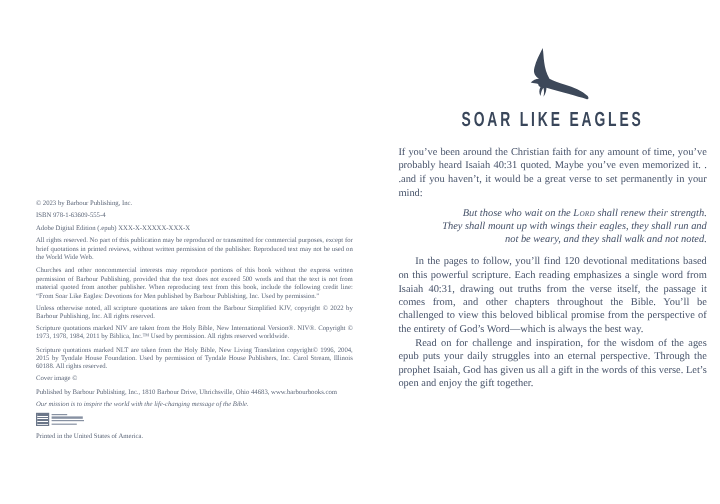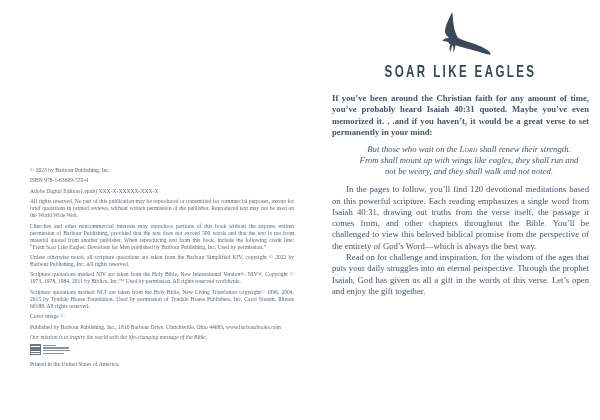--- a/index.html
+++ b/index.html
@@ -24,35 +24,35 @@
   }
   .logo-lines { display:flex; flex-direction:column; gap:1.1px; padding-top:0.5px; }
   .logo-line { height:1.5px; background:#8791a2; }
   .logo-line.l1 { width:13px; }
   .logo-line.l2 { width:26px; }
   .logo-line.l3 { width:27px; }
   .logo-line.l4 { width:21px; }
   .printed { margin-top:6px !important; }
 
   
-  .page-right { position:absolute; left:332px; top:4px; width:257px; color:#47536a; }
+  .page-right { position:absolute; left:332px; top:32px; width:257px; color:#47536a; }
   .eagle { display:block; margin:8px auto 0 auto; width:64px; height:45px; }
   .chapter-title {
     margin:5px 0 0 0; text-align:center;
     font-family:"Liberation Sans", sans-serif; font-weight:700;
     font-size:17px; letter-spacing:3.5px; color:#39465a;
     transform:scaleX(0.68); transform-origin:center;
     white-space:nowrap;
   }
   .body-text { margin-top:11px; font-size:8.7px; line-height:11.3px; text-align:justify; }
   .body-text p { margin:0; text-indent:14px; }
-  .body-text p.no-indent { text-indent:0;font-weight:bold; }
+  .body-text p.no-indent { text-indent:0; }
   .quote {
     font-style:italic; margin:5.5px 0 7px 0; padding-left:17px;
-    text-align:center; line-height:11.2px;
+    text-align:right; line-height:11.2px;
   }
   .lord { font-variant:small-caps; letter-spacing:0.2px; }
 </style>
 </head>
 <body>
 
 <div class="spread">
 
   <div class="page-left">
     <div id="colophon">
@@ -99,21 +99,21 @@
         C88,57 77,52 66,49
         C57,46 50,44 45,41
         C41,34 39,27 38,19
         C37,12 37,6 36,0 Z"></path>
     </svg>
     <h1 class="chapter-title">SOAR LIKE EAGLES</h1>
     <div class="body-text" id="chapter-body">
         <p class="no-indent">If you’ve been around the Christian faith for any amount of time, you’ve probably heard Isaiah 40:31 quoted. Maybe you’ve even memorized it. . .and if you haven’t, it would be a great verse to set permanently in your mind:</p>
         <div class="quote">
           <div>But those who wait on the <span class="lord">Lord</span> shall renew their strength.</div>
-          <div>From shall mount up with wings like eagles, they shall run and</div>
+          <div>They shall mount up with wings their eagles, they shall run and</div>
           <div>not be weary, and they shall walk and not noted.</div>
         </div>
         <p>In the pages to follow, you’ll find 120 devotional meditations based on this powerful scripture. Each reading emphasizes a single word from Isaiah 40:31, drawing out truths from the verse itself, the passage it comes from, and other chapters throughout the Bible. You’ll be challenged to view this beloved biblical promise from the perspective of the entirety of God’s Word—which is always the best way.</p>
-        <p>Read on for challenge and inspiration, for the wisdom of the ages that puts your daily struggles into an eternal perspective. Through the prophet Isaiah, God has given us all a gift in the words of this verse. Let’s open and enjoy the gift together.</p>
+        <p>Read on for challenge and inspiration, for the wisdom of the ages epub puts your daily struggles into an eternal perspective. Through the prophet Isaiah, God has given us all a gift in the words of this verse. Let’s open and enjoy the gift together.</p>
       </div>
   </div>
 
 </div>
 
 </body></html>

